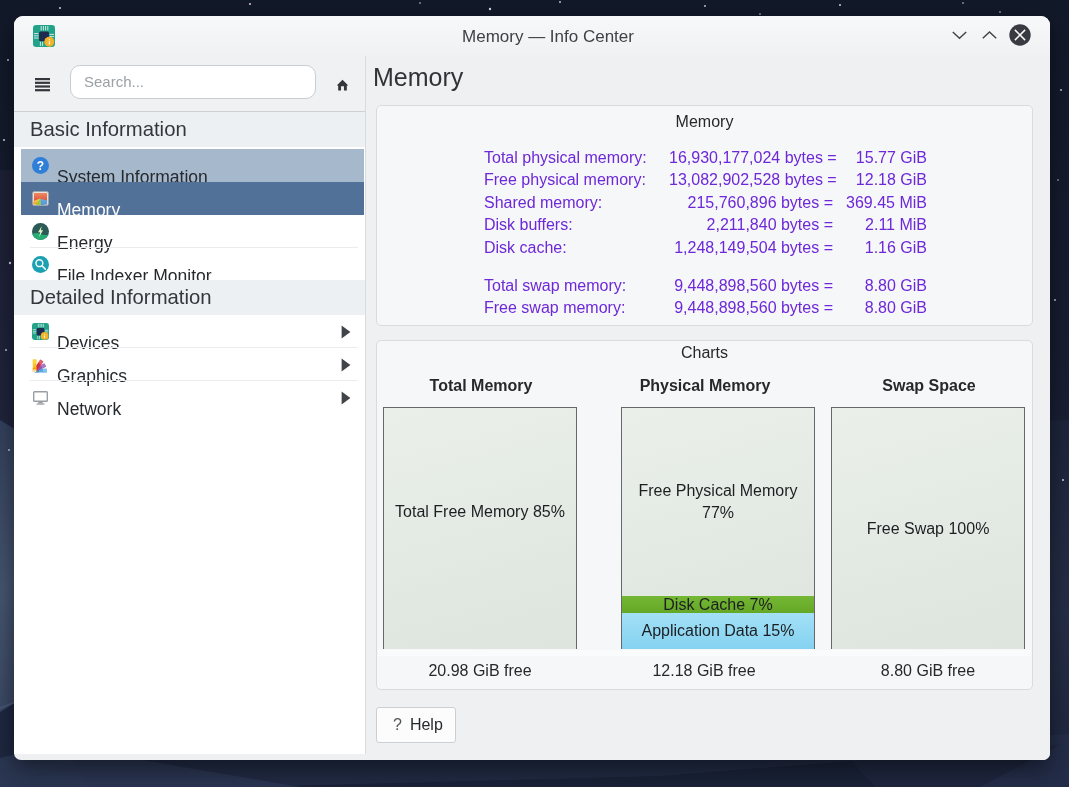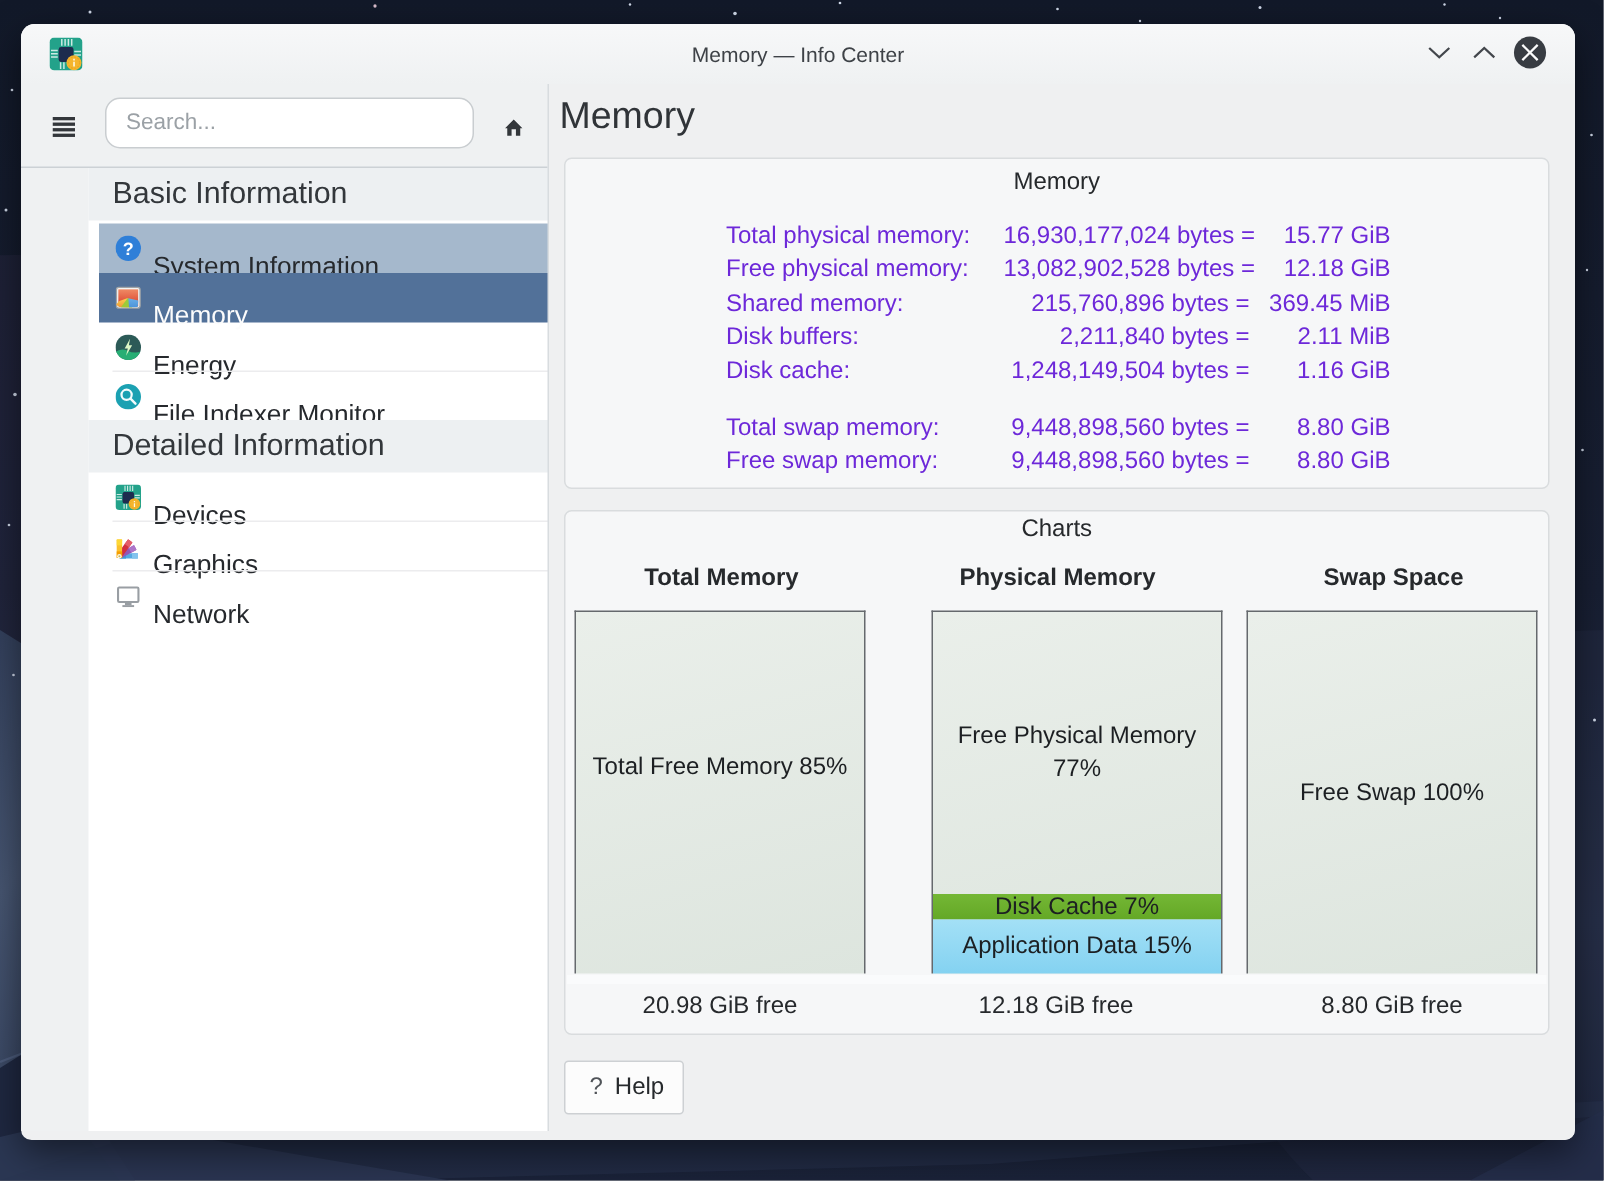--- a/index.html
+++ b/index.html
@@ -1,26 +1,26 @@
 <!DOCTYPE html>
 <html><head>
 <meta charset="utf-8">
 <style>
 html,body{margin:0;padding:0;width:1069px;height:787px;overflow:hidden;}
 body{font-family:"Liberation Sans",sans-serif;position:relative;background:#141b2d;}
 #wall{position:absolute;left:0;top:0;width:1069px;height:787px;}
 #win{position:absolute;left:14px;top:16px;width:1036px;height:744px;background:#eff0f1;border-radius:9px 9px 7px 7px;box-shadow:0 8px 24px rgba(0,0,0,0.5);overflow:hidden;}
 #titlebar{position:absolute;left:0;top:0;width:1036px;height:40px;background:linear-gradient(180deg,#f7f8f9 0%,#eff1f2 100%);}
-#titletext{position:absolute;left:0;top:0;width:1036px;height:40px;line-height:41px;text-align:center;font-size:14px;color:#3e4247;}
+#titletext{position:absolute;left:0;top:0;width:1036px;height:40px;line-height:41px;text-align:center;font-size:17px;color:#3e4247;padding-left:16px;}
 #appicon{position:absolute;left:19px;top:9px;}
 .wbtn{position:absolute;top:9px;}
 #sidebar{position:absolute;left:0;top:40px;width:351px;height:698px;background:#eff1f2;}
 #toolbar{position:absolute;left:0;top:0;width:351px;height:55px;}
 #toolsep{position:absolute;left:0;top:55px;width:351px;height:1px;background:#ccd1d5;}
-#list{position:absolute;left:0;top:56px;width:357px;height:642px;background:#ffffff;margin-left:45px;}
+#list{position:absolute;left:0;top:56px;width:357px;height:642px;background:#ffffff;}
 .lhead{position:absolute;left:0;width:351px;height:35px;background:#edf0f2;color:#33373b;font-size:20.3px;line-height:35px;padding-left:16px;box-sizing:border-box;}
 .litem{position:absolute;left:0;width:351px;height:33px;}
 .lhl{position:absolute;left:6.5px;right:1px;top:0;bottom:0;}
 .ltxt{position:absolute;left:43px;top:12px;height:33px;line-height:33px;font-size:17.5px;color:#26292d;}
 .licon{position:absolute;left:18px;top:8px;width:17px;height:17px;}
 .lsep{position:absolute;left:16px;width:328px;height:1px;background:#ececee;}
 .larrow{position:absolute;right:14px;top:10px;}
 #vsep{position:absolute;left:351px;top:40px;width:1px;height:698px;background:#d8dcdf;}
 #content{position:absolute;left:352px;top:40px;width:684px;height:704px;background:#eff0f1;}
 #h1{position:absolute;left:7px;top:6.5px;font-size:25px;color:#303438;}

